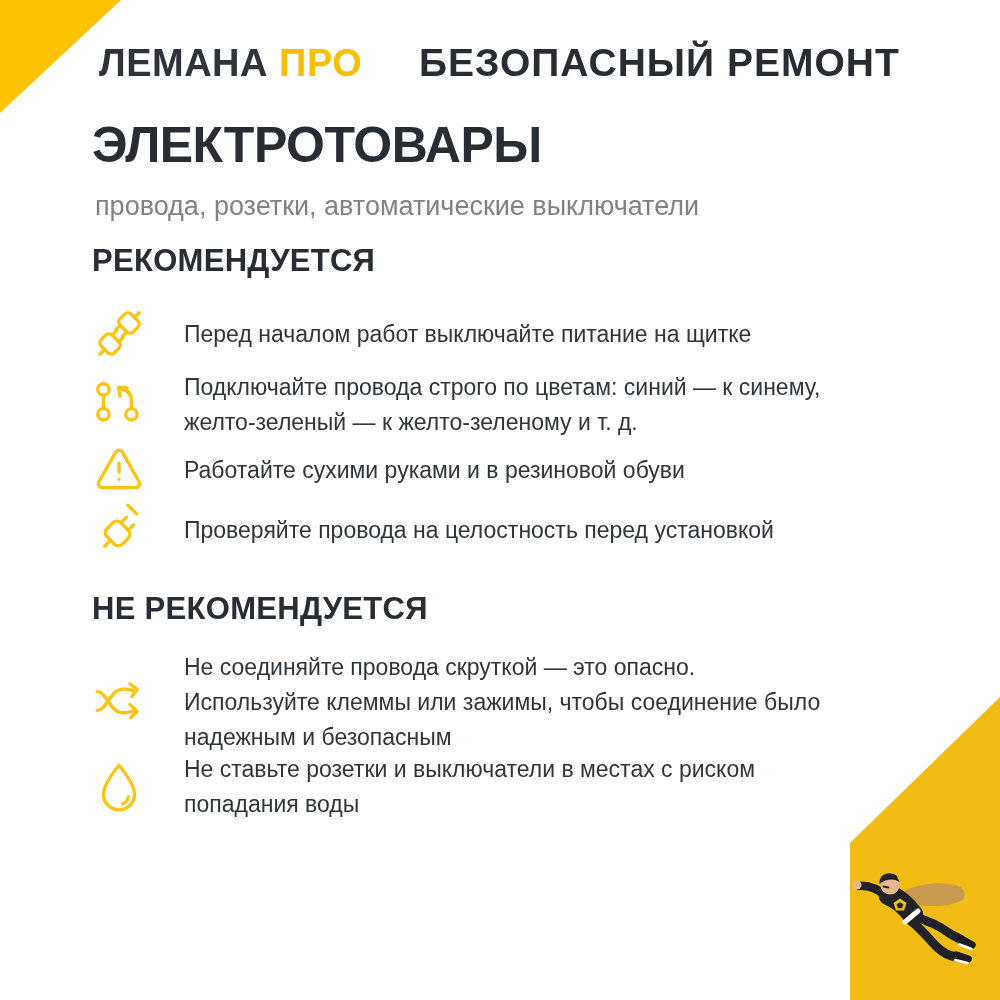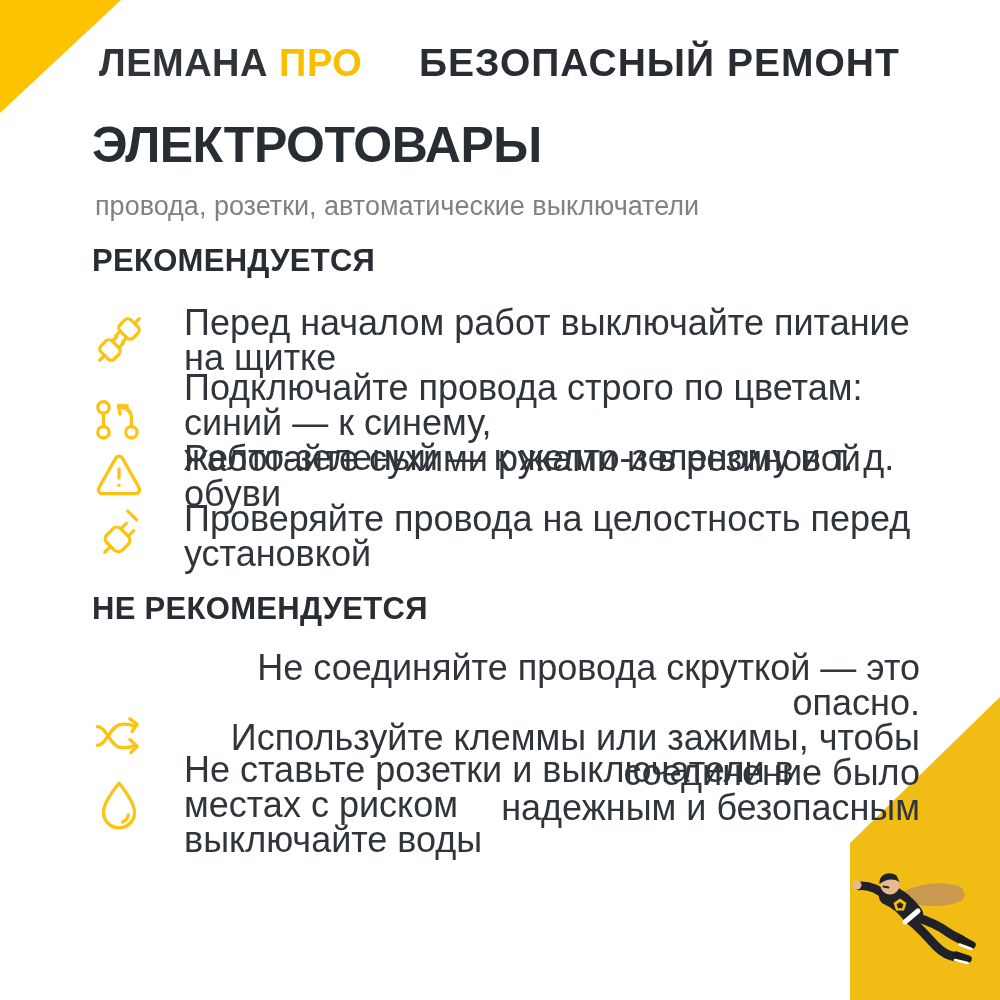--- a/index.html
+++ b/index.html
@@ -28,23 +28,23 @@
   
   .page-title{left:92px;top:116px;font-size:50px;font-weight:700;letter-spacing:-.5px;color:#272D33;white-space:nowrap;}
   .subtitle{left:95px;top:191px;font-size:27px;color:#7C8285;white-space:nowrap;}
   .section-heading{font-size:31px;font-weight:700;color:#272D33;letter-spacing:.3px;white-space:nowrap;}
   #rec-heading{left:92px;top:243px;}
   #nrec-heading{left:92px;top:591px;}
   
   .item{left:90px;width:830px;display:flex;align-items:center;}
   .item .icon-box{flex:0 0 58px;width:58px;height:58px;margin-right:36px;}
   .item .icon-box svg{width:58px;height:58px;display:block;}
-  .item-text{font-size:36px;line-height:35px;color:#2F353A;white-space:pre-line;}
+  .item-text{font-size:23px;line-height:35px;color:#2F353A;white-space:pre-line;}
   #row1{top:305px;} #row2{top:370px;} #row3{top:441px;} #row4{top:501px;}
-  #row5{top:650px;text-align:right;} #row6{top:752px;}
+  #row5{top:650px;} #row6{top:752px;}
   .ic{stroke:#FBC412;stroke-width:3.2;fill:none;stroke-linecap:round;stroke-linejoin:round;}
   
   .mascot{left:845px;top:858px;width:140px;height:122px;}
 </style>
 </head>
 <body>
 
 <div class="abs corner-tl"></div>
 <div class="abs corner-br"></div>
 
@@ -149,21 +149,21 @@
 <div class="abs item" id="row6">
   <span class="icon-box">
     <svg viewBox="0 0 56 56">
         <g class="ic">
       <path d="M28,7 C28,7 13,24.5 13,35 a15,15 0 0 0 30,0 C43,24.5 28,7 28,7 Z"></path>
       <path d="M37,37.5 a9,9 0 0 1 -5.5,7"></path>
     </g>
       </svg>
   </span>
   <span class="item-text">Не ставьте розетки и выключатели в местах с риском
-выключайте воды</span>
+попадания воды</span>
 </div>
 
 <svg class="abs mascot" viewBox="0 0 140 120">
 
   <path d="M55,34 C72,25 94,21 113,27 C119,29.5 122,36 117,41.5 C103,48 84,48.5 68,44.5 C60,42.5 55,38 55,34 Z" fill="#C9994F"></path>
 
   <path d="M42,38 C33,30 23,26 14,27" stroke="#202227" stroke-width="8.5" fill="none" stroke-linecap="round"></path>
   <circle cx="12" cy="26" r="4.5" fill="#E9B98E"></circle>
 
   <path d="M44,36 C54,40 62,48 68,56" stroke="#202227" stroke-width="21" fill="none" stroke-linecap="round"></path>

